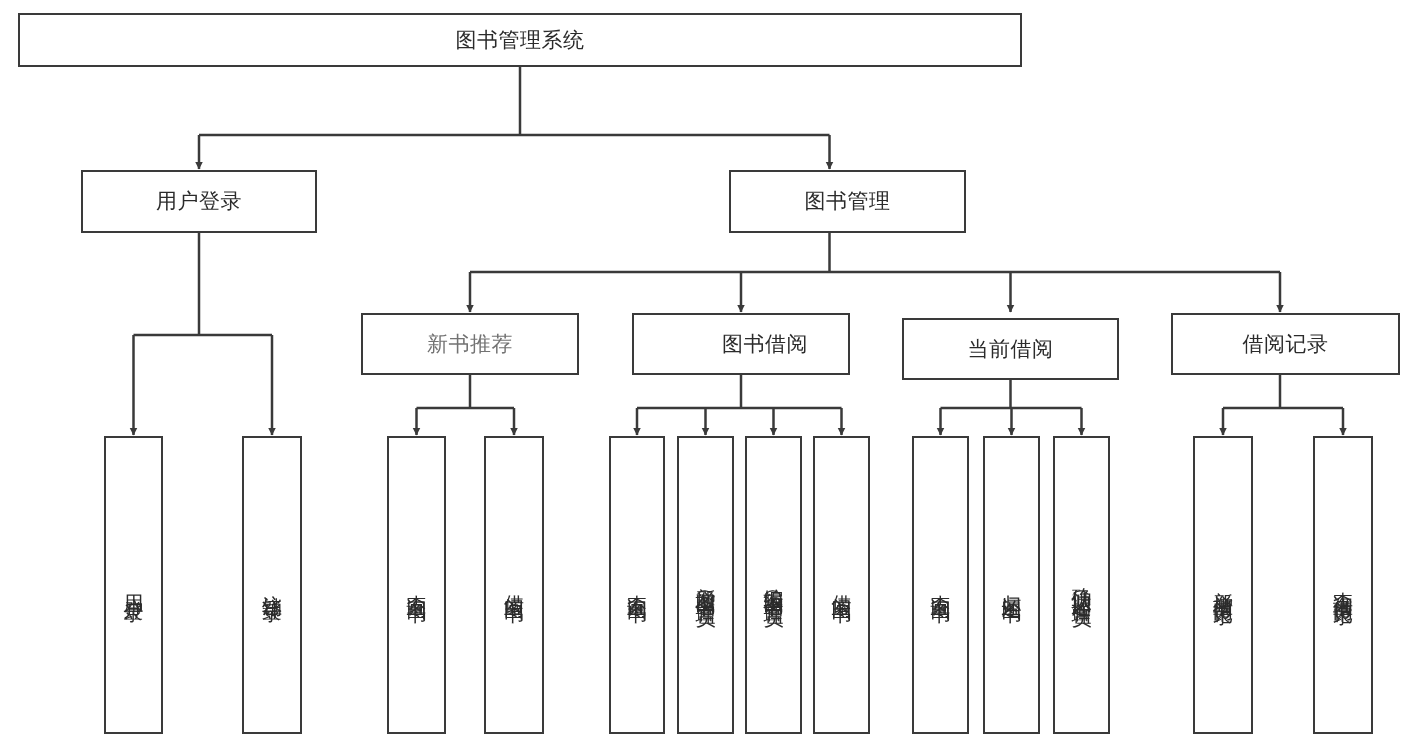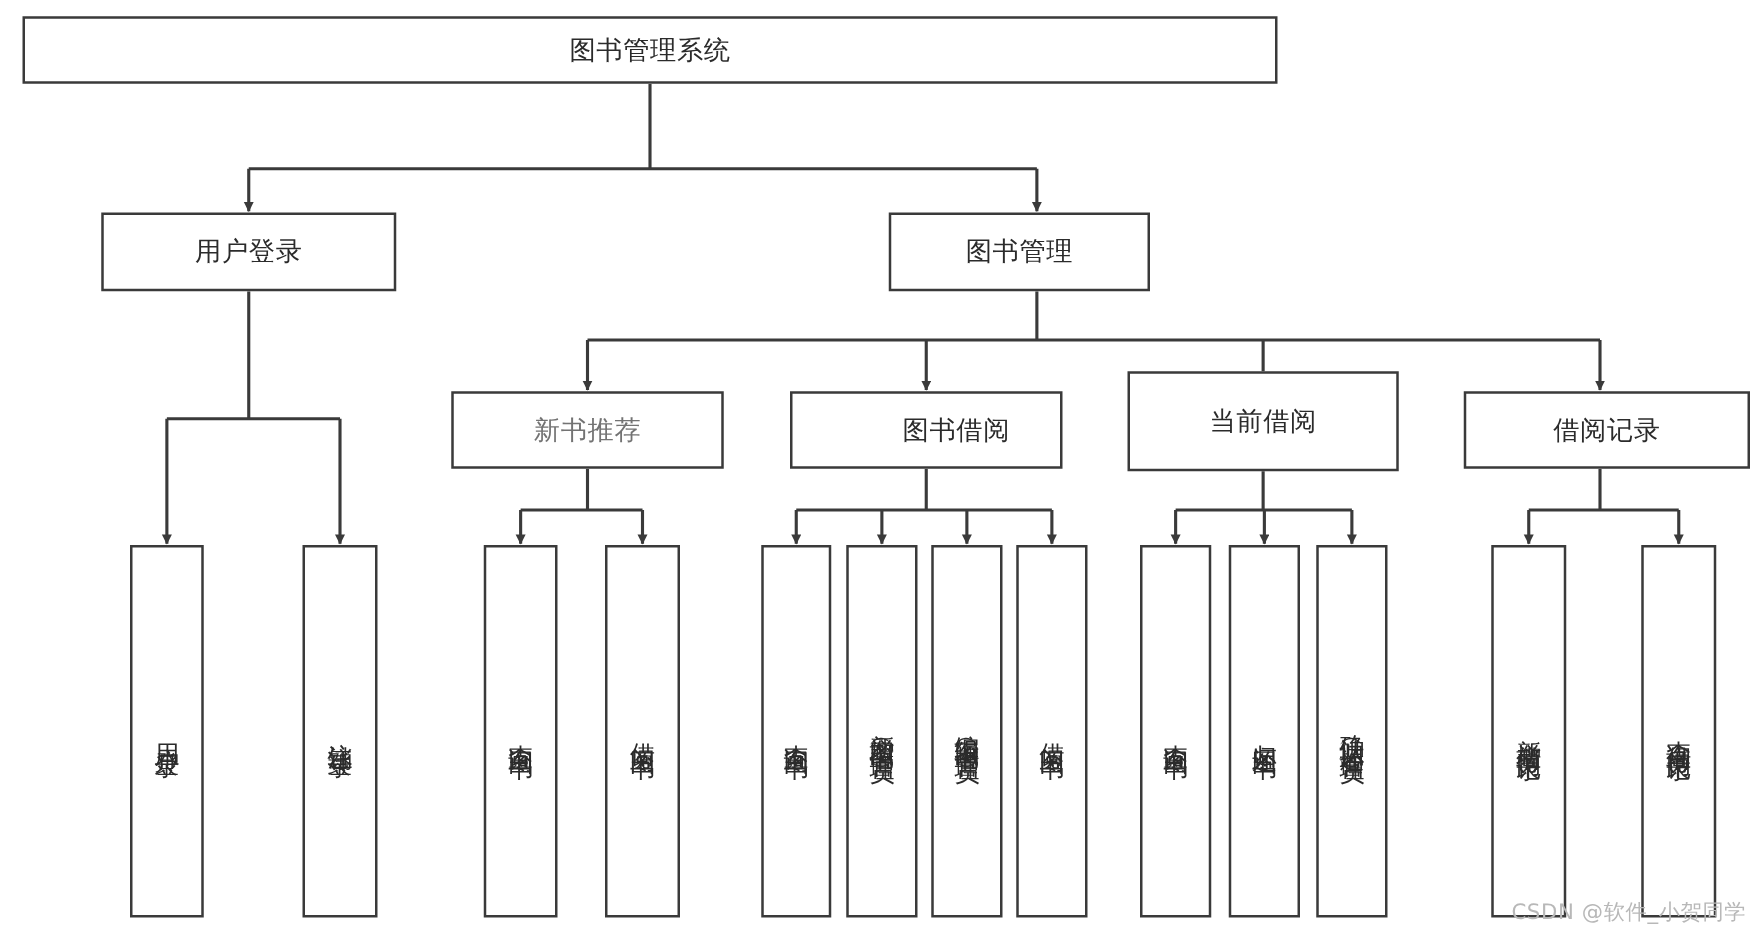--- a/index.html
+++ b/index.html
@@ -108,30 +108,30 @@
         <line x1="1343" y1="408" x2="1343" y2="435" stroke="#3a3a3a" stroke-width="2.5" marker-end="url(#arrowhead)"></line>
       </g>
   </svg>
   <div id="node-layer">
       <div class="node" style="left: 18px; top: 13px; width: 1004px; height: 54px; border-color: rgb(58, 58, 58);">
         <span class="node-label" style="color: rgb(43, 43, 43);">图书管理系统</span>
       </div>
       <div class="node" style="left: 81px; top: 170px; width: 236px; height: 63px; border-color: rgb(58, 58, 58);">
         <span class="node-label" style="color: rgb(43, 43, 43);">用户登录</span>
       </div>
-      <div class="node" style="left: 711px; top: 170px; width: 209px; height: 63px; border-color: rgb(58, 58, 58);">
+      <div class="node" style="left: 729px; top: 170px; width: 237px; height: 63px; border-color: rgb(58, 58, 58);">
         <span class="node-label" style="color: rgb(43, 43, 43);">图书管理</span>
       </div>
       <div class="node" style="left: 361px; top: 313px; width: 218px; height: 62px; border-color: rgb(58, 58, 58);">
         <span class="node-label" style="color: #737373;">新书推荐</span>
       </div>
       <div class="node" style="left: 632px; top: 313px; width: 218px; height: 62px; border-color: rgb(58, 58, 58); padding-left: 48px;">
         <span class="node-label" style="color: rgb(43, 43, 43);">图书借阅</span>
       </div>
-      <div class="node" style="left: 902px; top: 297px; width: 217px; height: 80px; border-color: rgb(58, 58, 58);">
+      <div class="node" style="left: 902px; top: 318px; width: 217px; height: 62px; border-color: rgb(58, 58, 58);">
         <span class="node-label" style="color: rgb(43, 43, 43);">当前借阅</span>
       </div>
       <div class="node" style="left: 1171px; top: 313px; width: 229px; height: 62px; border-color: rgb(58, 58, 58);">
         <span class="node-label" style="color: rgb(43, 43, 43);">借阅记录</span>
       </div>
       <div class="node vertical" style="left: 104px; top: 436px; width: 59px; height: 298px; border-color: rgb(58, 58, 58);">
         <span class="node-label" style="color: rgb(43, 43, 43);">用户登录</span>
       </div>
       <div class="node vertical" style="left: 242px; top: 436px; width: 60px; height: 298px; border-color: rgb(58, 58, 58);">
         <span class="node-label" style="color: rgb(43, 43, 43);">注销登录</span>
@@ -163,14 +163,13 @@
       <div class="node vertical" style="left: 1053px; top: 436px; width: 57px; height: 298px; border-color: rgb(58, 58, 58);">
         <span class="node-label" style="color: rgb(43, 43, 43);">确认归还（管理员）</span>
       </div>
       <div class="node vertical" style="left: 1193px; top: 436px; width: 60px; height: 298px; border-color: rgb(58, 58, 58);">
         <span class="node-label" style="color: rgb(43, 43, 43);">新增借阅记录</span>
       </div>
       <div class="node vertical" style="left: 1313px; top: 436px; width: 60px; height: 298px; border-color: rgb(58, 58, 58);">
         <span class="node-label" style="color: rgb(43, 43, 43);">查询借阅记录</span>
       </div>
     </div>
-  <div id="watermark">CSDN @软件_小贺同学</div>
 </div>
 
 </body></html>

